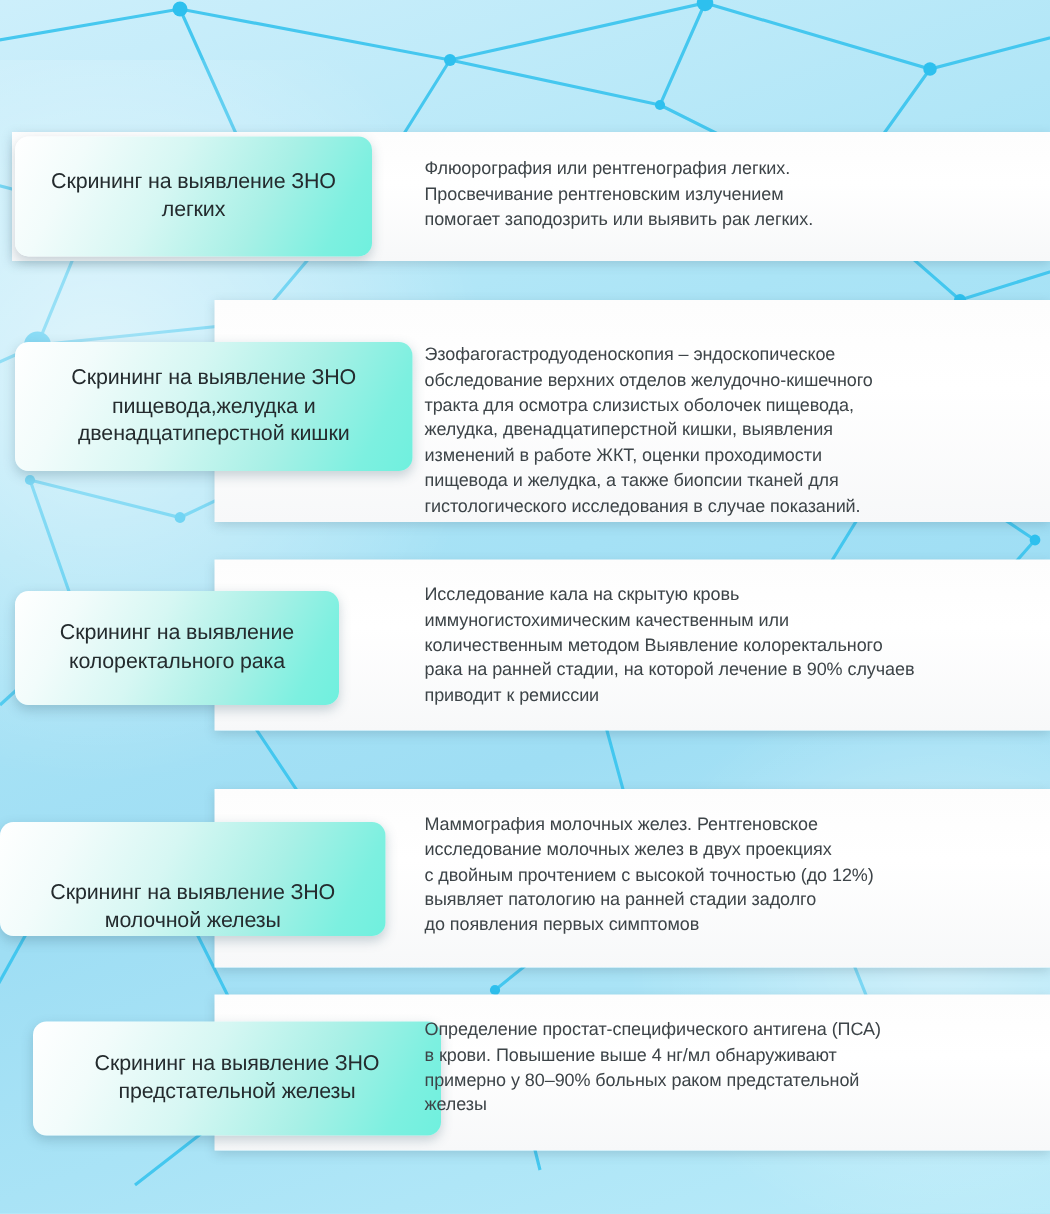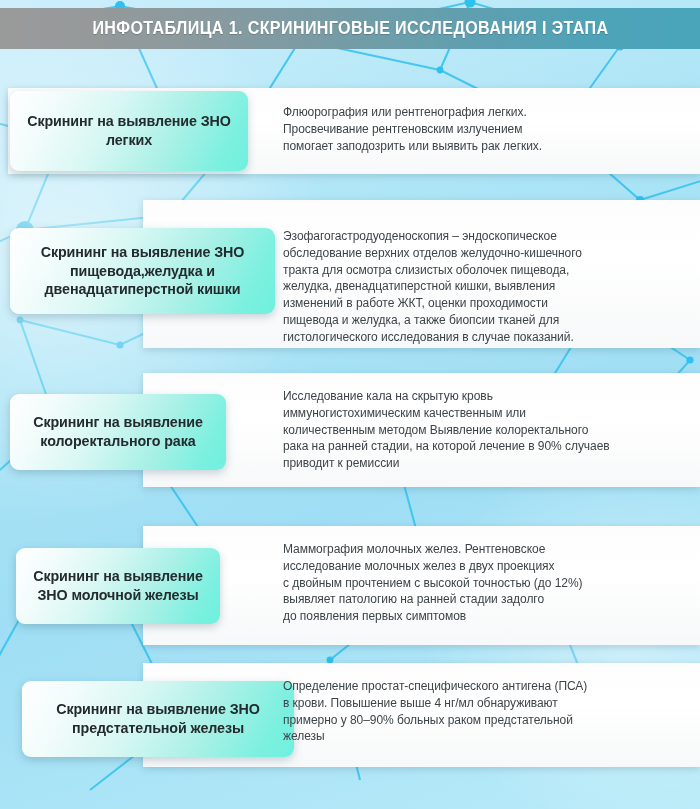--- a/index.html
+++ b/index.html
@@ -54,21 +54,21 @@
   .label-card{
     position:absolute;
     border-radius:9px;
     background:linear-gradient(118deg,#ffffff 0%,#f2fcfb 18%,#d6f7f3 42%,#a8f0e6 68%,#7df0e0 88%,#6ff0de 100%);
     box-shadow:0 3px 8px rgba(50,90,110,.26);
     display:flex;align-items:center;justify-content:center;
     text-align:center;
   }
   .label-card span{
     color:#242b2e;
-    font-weight:bold;
+    font-weight:normal;
     font-size:14.3px;
     line-height:1.32;
     letter-spacing:-.1px;
     padding:0 8px;
   }
   .desc{
     position:absolute;
     color:#3d4448;
     font-size:12px;
     line-height:1.40;
@@ -134,23 +134,20 @@
       <circle cx="180" cy="720" r="4"></circle>
       <circle cx="600" cy="720" r="9"></circle>
       <circle cx="330" cy="660" r="3.4"></circle>
       <circle cx="690" cy="580" r="4"></circle>
       <circle cx="690" cy="360" r="3.6"></circle>
     </g>
   </svg>
   <div class="bg-glow"></div>
   <div class="bg-glow2"></div>
 
-  <div class="header">
-    <div class="header-title">ИНФОТАБЛИЦА 1.  СКРИНИНГОВЫЕ ИССЛЕДОВАНИЯ I ЭТАПА</div>
-  </div>
 
   <div class="row">
     <div class="panel" style="left:8px;top:88px;width:692px;height:86px;"></div>
     <div class="label-card" style="left:10px;top:91px;width:238px;height:80px;">
       <span>Скрининг на выявление
 ЗНО легких</span>
     </div>
     <div class="desc" style="left:283px;top:104px;width:400px;">Флюорография или рентгенография легких.
 Просвечивание рентгеновским излучением
 помогает заподозрить или  выявить рак легких.</div>
@@ -180,21 +177,21 @@
     </div>
     <div class="desc" style="left:283px;top:388px;width:406px;">Исследование кала на скрытую кровь
 иммуногистохимическим качественным или
 количественным методом Выявление колоректального
 рака на ранней стадии, на которой лечение в 90% случаев
 приводит к ремиссии</div>
   </div>
 
   <div class="row">
     <div class="panel" style="left:143px;top:526px;width:557px;height:119px;"></div>
-    <div class="label-card" style="left:16px;top:548px;width:204px;height:76px;">
+    <div class="label-card" style="left:0;top:548px;width:257px;height:76px;align-items:flex-end;">
       <span>Скрининг на выявление ЗНО
 молочной железы</span>
     </div>
     <div class="desc" style="left:283px;top:541px;width:406px;">Маммография молочных желез. Рентгеновское
 исследование молочных желез в двух проекциях
 с двойным прочтением с высокой точностью (до 12%)
 выявляет патологию на ранней стадии задолго
 до появления первых симптомов</div>
   </div>
 

